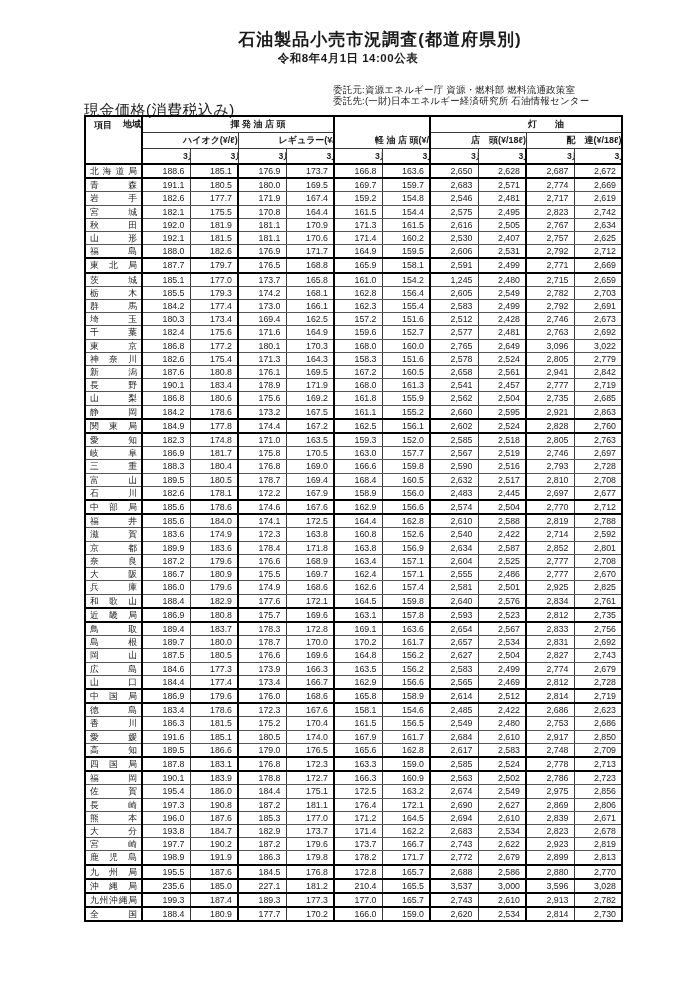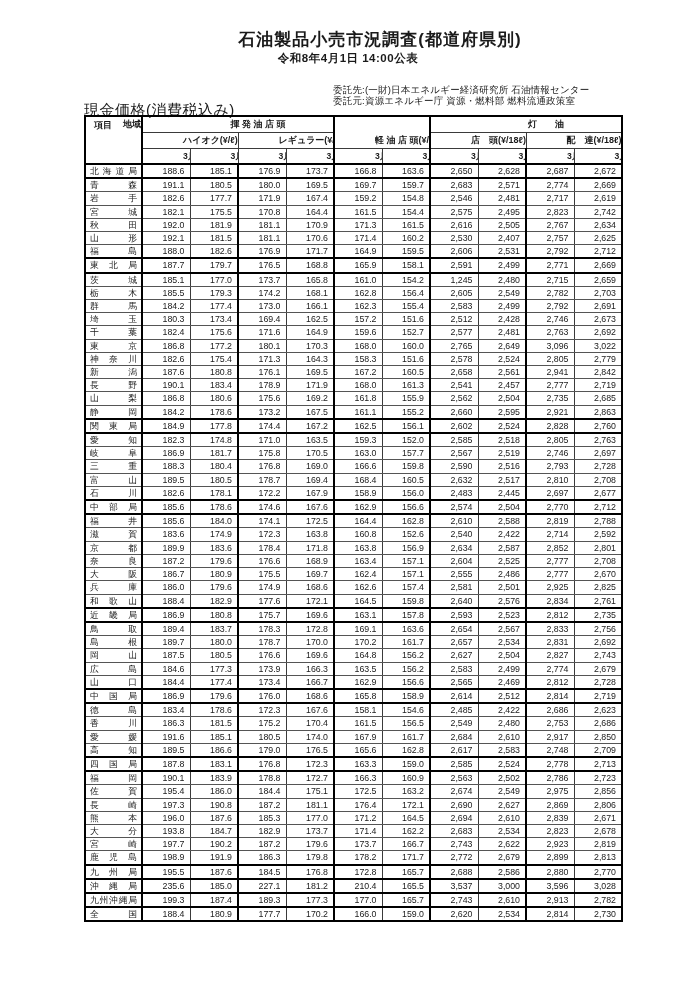--- a/index.html
+++ b/index.html
@@ -53,22 +53,22 @@
   .grp-l{border-left-width:2px;border-left-color:#000;}
   tr.bureau td{border-top:2px solid #000;border-bottom:2px solid #000;}
   thead tr.dates th{border-bottom:1.5px solid #000;}
 </style>
 </head>
 <body>
 
 <div class="title">石油製品小売市況調査(都道府県別)</div>
 <div class="publish">令和8年4月1日 14:00公表</div>
 <div class="commission">
+  <div>委託元:資源エネルギー庁 資源・燃料部 燃料流通政策室</div>
   <div>委託先:(一財)日本エネルギー経済研究所 石油情報センター</div>
-  <div>委託元:資源エネルギー庁 資源・燃料部 燃料流通政策室</div>
 </div>
 <div class="note">現金価格(消費税込み)</div>
 
 <table class="price">
   <colgroup>
     <col class="region-col">
     <col class="val-col">
       <col class="val-col">
       <col class="val-col">
       <col class="val-col">

